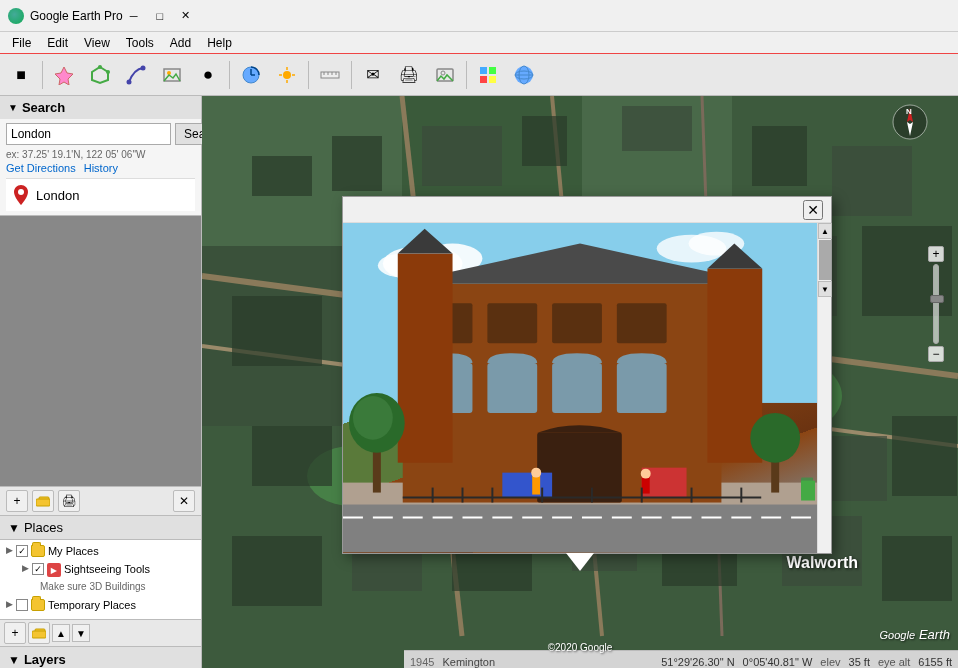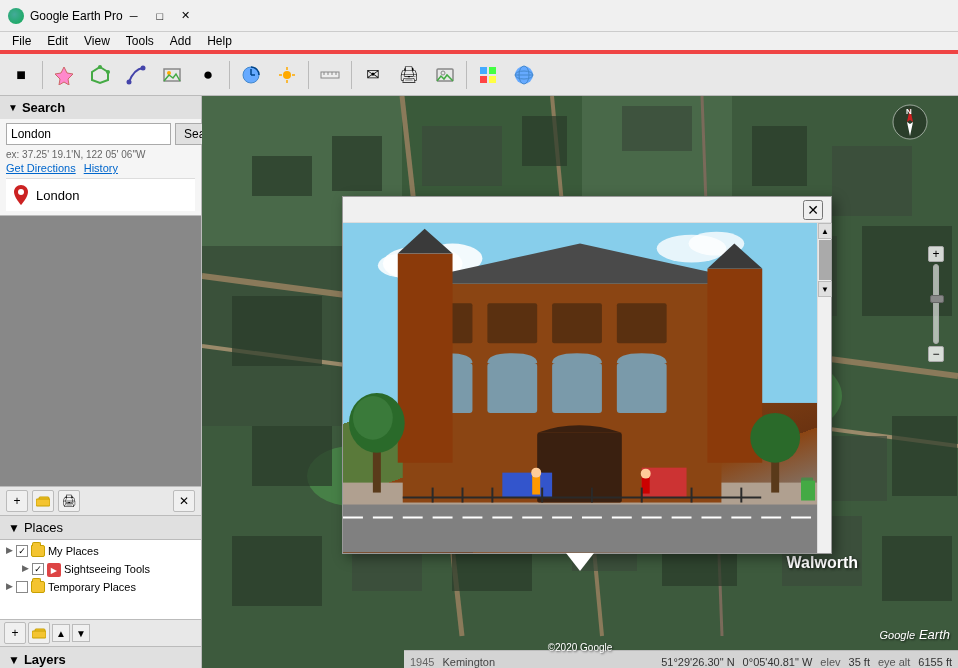--- a/index.html
+++ b/index.html
@@ -34,21 +34,21 @@
       font-size: 11px;
     }
 
     
     #menubar {
       height: 22px;
       background: #f0f0f0;
       display: flex;
       align-items: center;
       padding: 0 4px;
-      border-bottom: 4px solid #ef4444;
+      border-bottom: 1px solid #ef4444;
     }
     .menu-item {
       padding: 2px 8px;
       cursor: pointer;
       font-size: 12px;
     }
 
     
     #toolbar {
       height: 42px;
@@ -133,21 +133,20 @@
       font-size: 10px;
       color: #666;
       margin-bottom: 2px;
     }
     .search-links {
       display: flex;
       gap: 8px;
     }
     .search-link {
       color: #0066cc;
-      text-decoration: underline;
       cursor: pointer;
       font-size: 11px;
     }
     .result-item {
       display: flex;
       align-items: center;
       padding: 6px 8px;
       gap: 8px;
       cursor: pointer;
     }
@@ -679,20 +678,23 @@
             <span class="tree-label">My Places</span>
           </div>
 
           <div class="tree-item" style="padding-left:18px;">
             <span class="tree-expand">▶</span>
             <div class="checkbox checked"></div>
             <div class="sightseeing-icon">▶</div>
             <span class="tree-label">Sightseeing Tools</span>
           </div>
 
+          <div class="tree-item" style="padding-left:36px;">
+            <span class="tree-label" style="color:#666;font-size:10px;">Make sure 3D Buildings</span>
+          </div>
 
           <div class="tree-item" style="padding-left:2px;">
             <span class="tree-expand">▶</span>
             <div class="checkbox"></div>
             <div class="folder-icon"></div>
             <span class="tree-label">Temporary Places</span>
           </div>
         </div>
       </div>
 

